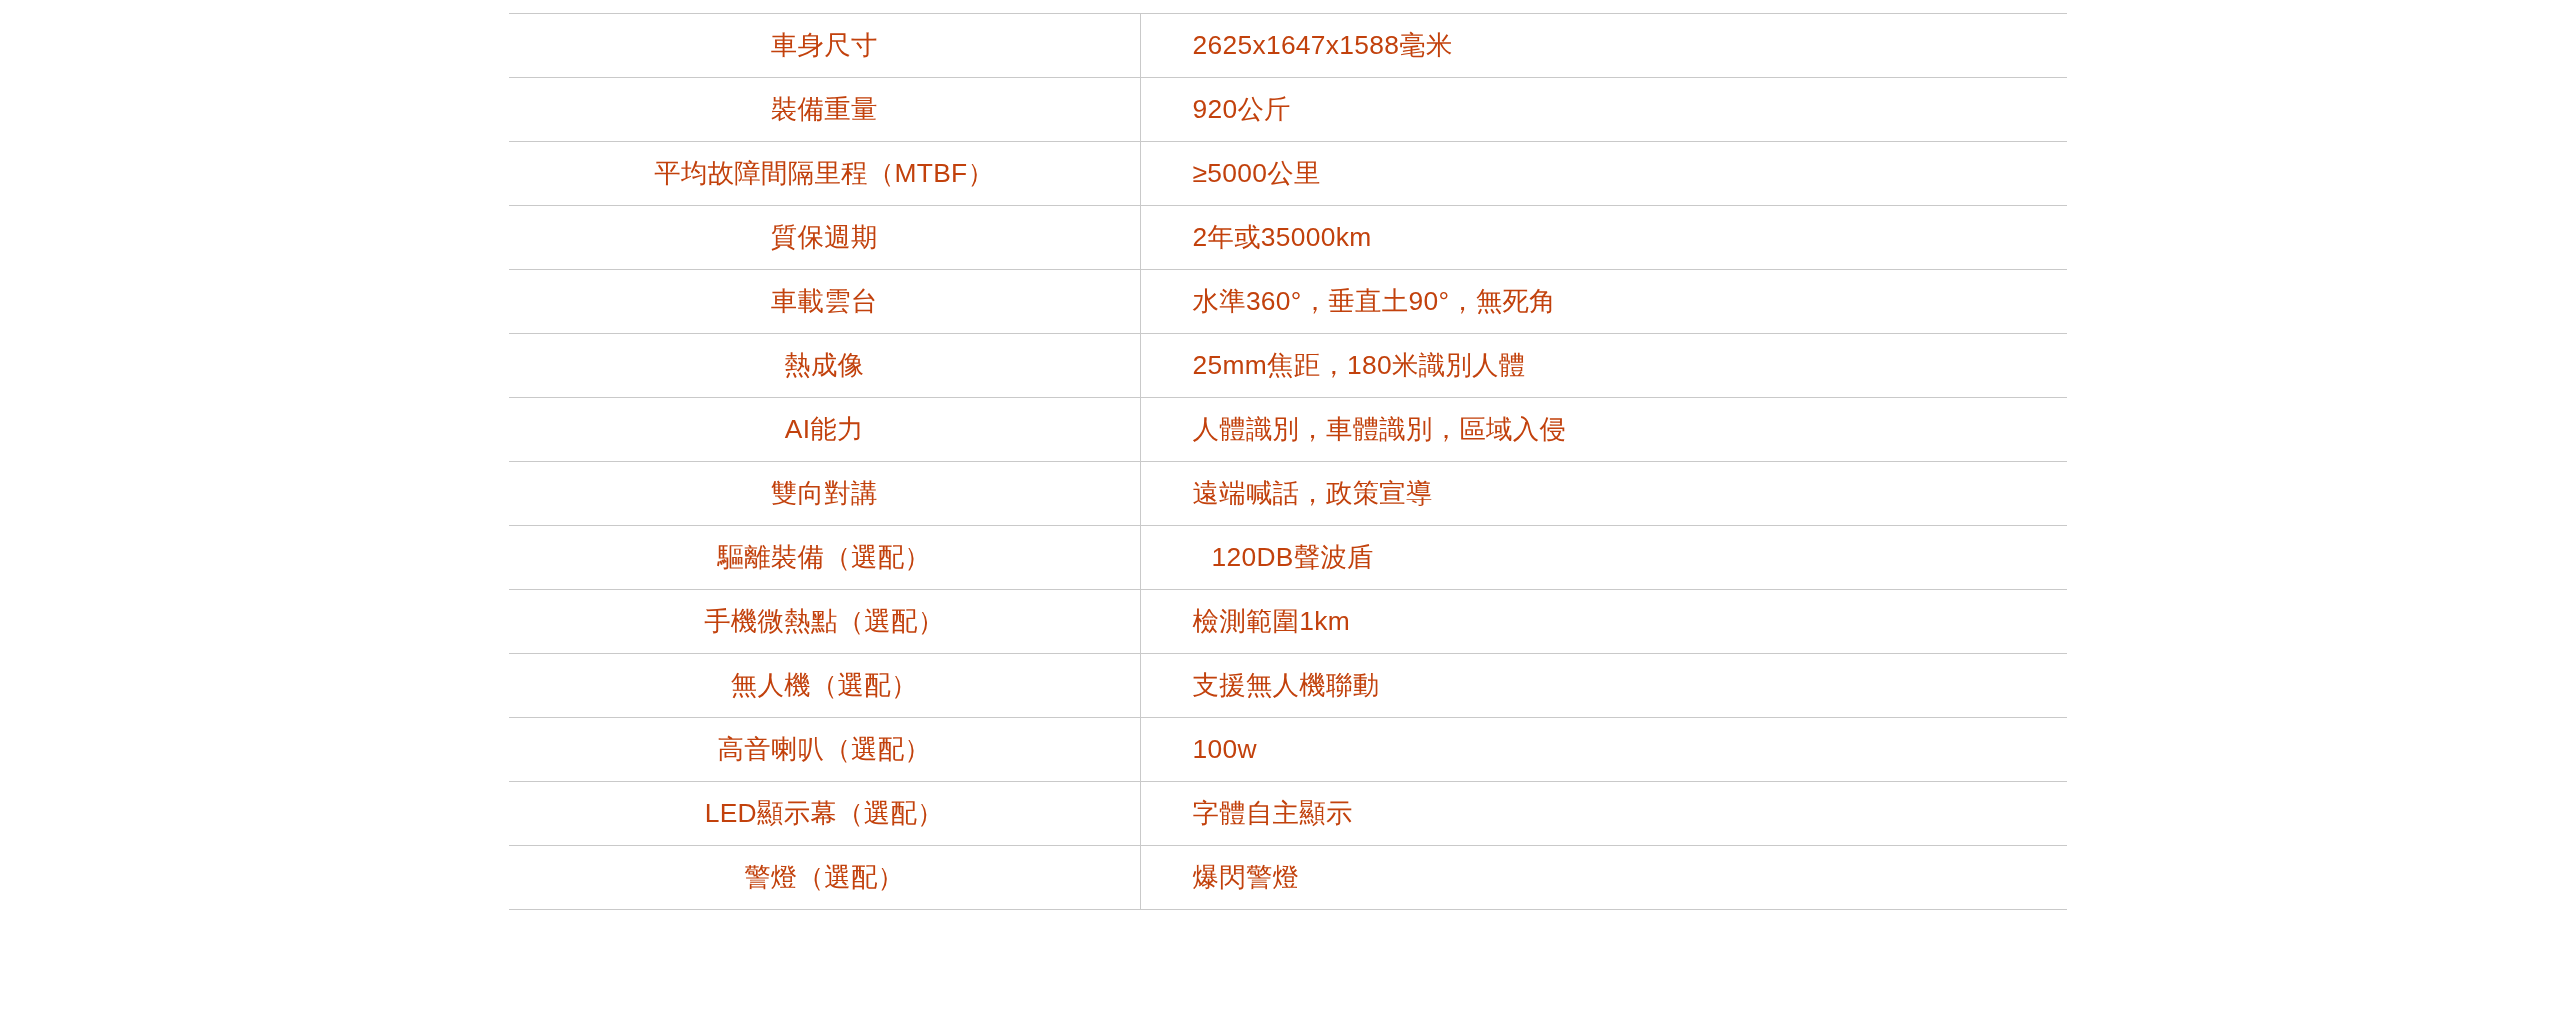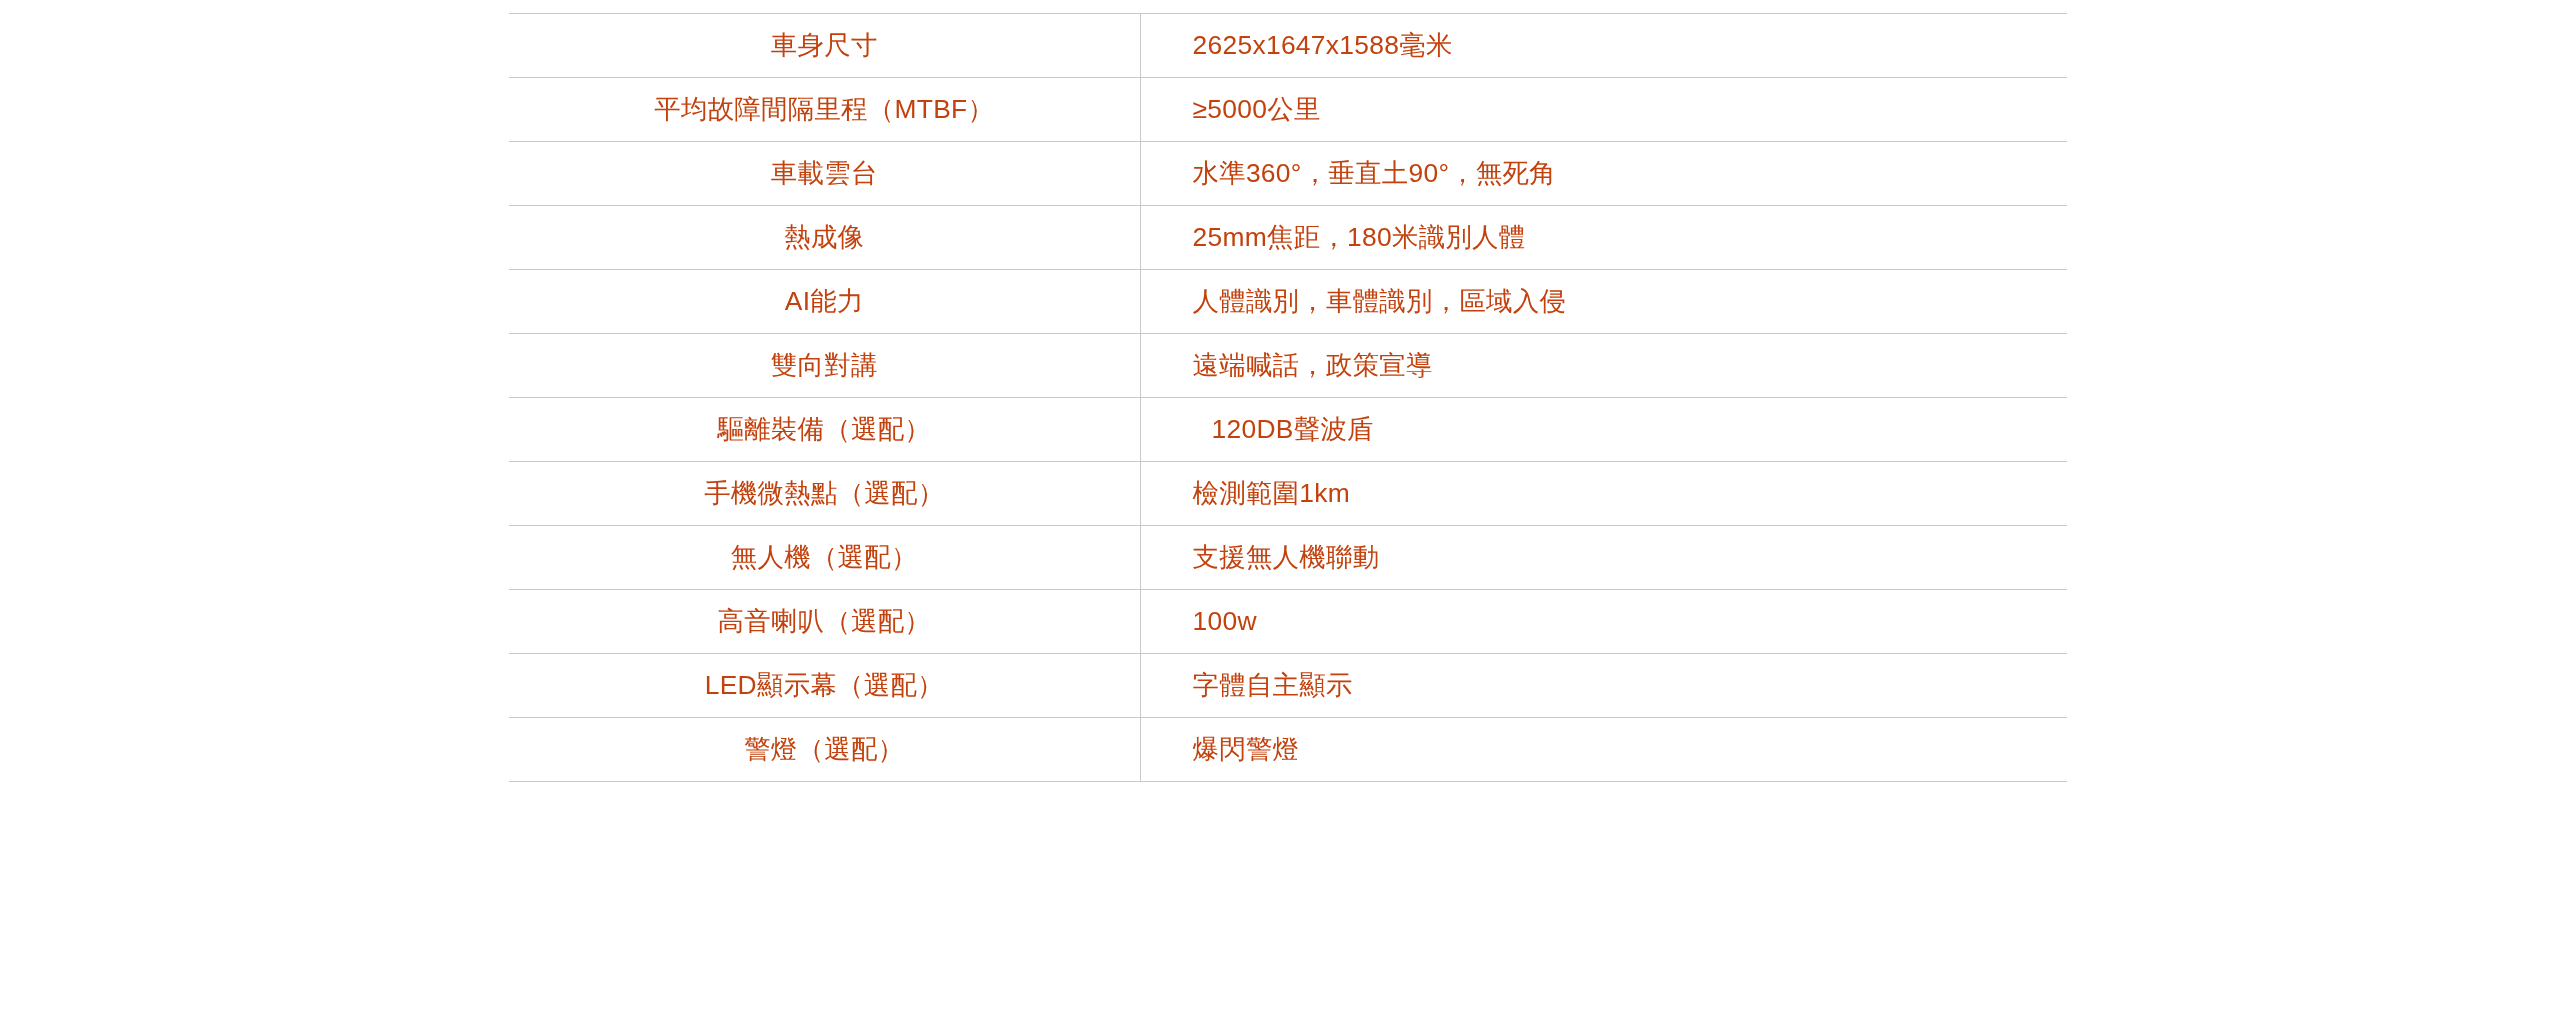--- a/index.html
+++ b/index.html
@@ -65,22 +65,30 @@
     <colgroup>
       <col class="col-label">
       <col class="col-value">
     </colgroup>
     <tbody>
         <tr>
           <td class="label">車身尺寸</td>
           <td class="value">2625x1647x1588毫米</td>
         </tr>
         <tr>
+          <td class="label">裝備重量</td>
+          <td class="value">920公斤</td>
+        </tr>
+        <tr>
           <td class="label">平均故障間隔里程（MTBF）</td>
           <td class="value indent-1">≥5000公里</td>
+        </tr>
+        <tr>
+          <td class="label">質保週期</td>
+          <td class="value">2年或35000km</td>
         </tr>
         <tr>
           <td class="label">車載雲台</td>
           <td class="value">水準360°，垂直土90°，無死角</td>
         </tr>
         <tr>
           <td class="label">熱成像</td>
           <td class="value">25mm焦距，180米識別人體</td>
         </tr>
         <tr>

